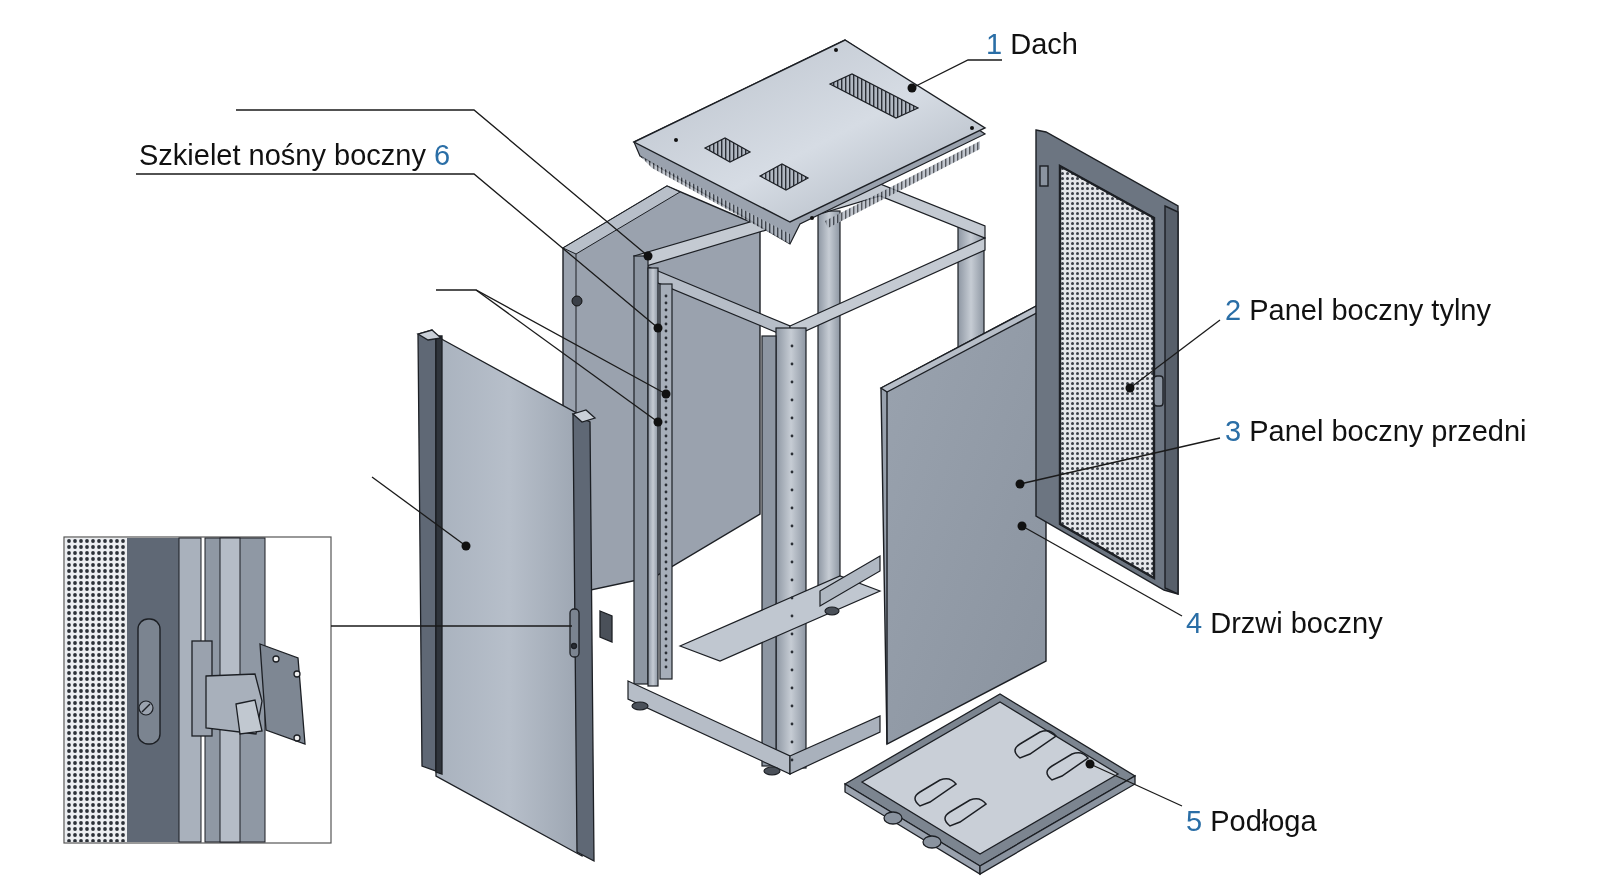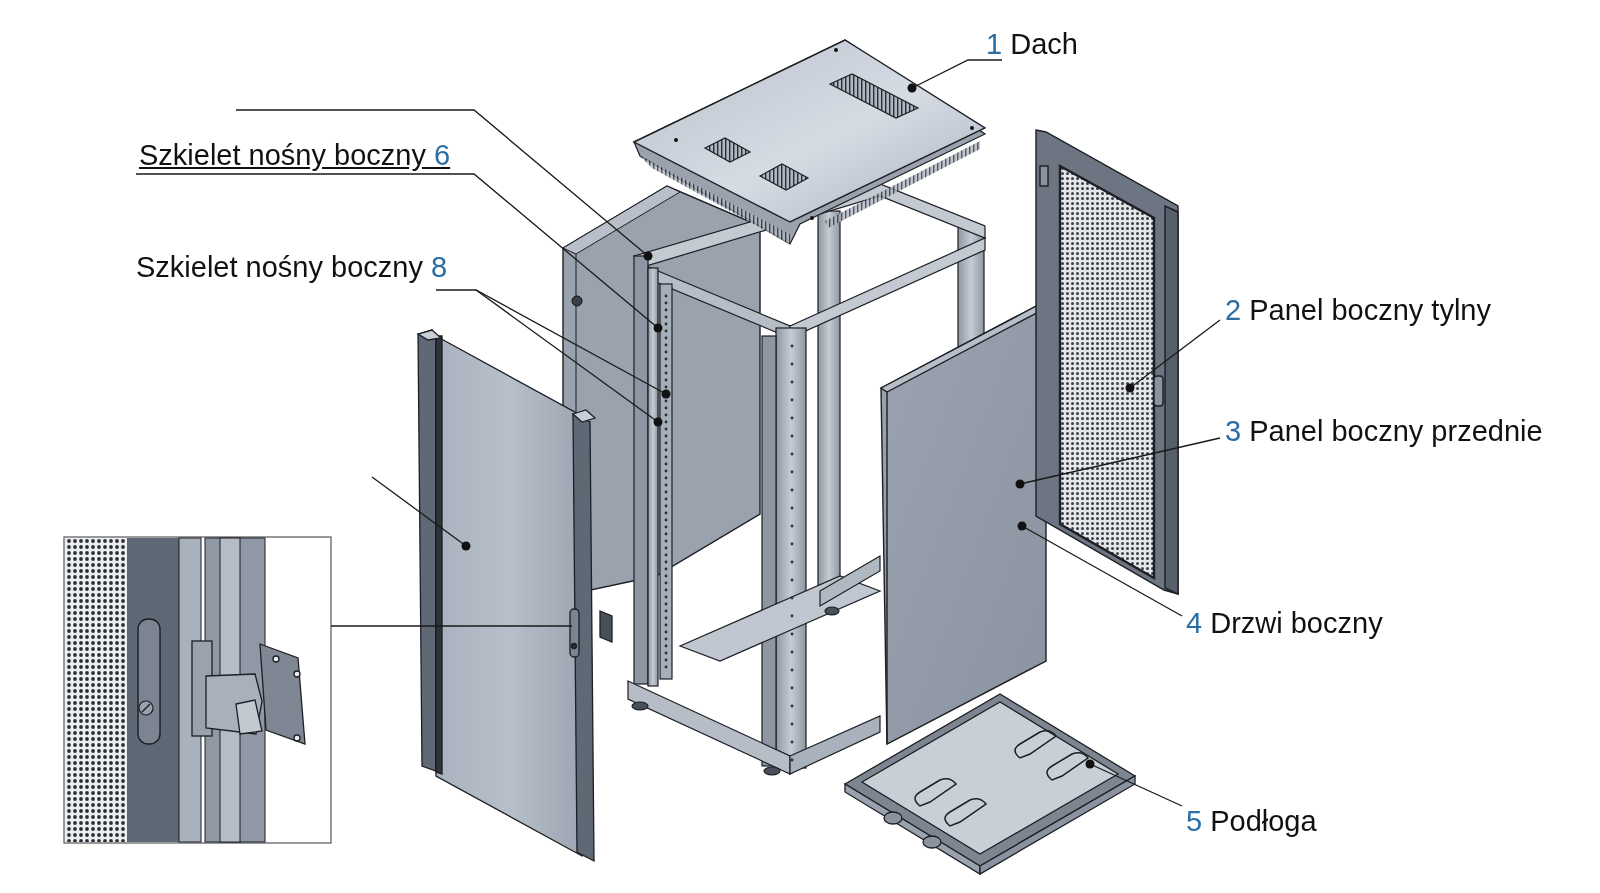--- a/index.html
+++ b/index.html
@@ -271,35 +271,31 @@
       <circle cx="1022" cy="510" r="4.5"></circle>
       <circle cx="1090" cy="748" r="4.5"></circle>
     </g>
   </svg>
 
   
   <div class="callout" style="left:986px; top:14px;">
     <span class="num">1</span>
     <span class="txt">Dach</span>
   </div>
-  <div class="callout" style="left:139px; top:125px;text-decoration:underline;">
+  <div class="callout" style="left:139px; top:125px;">
     <span class="txt">Szkielet nośny boczny</span>
     <span class="num">6</span>
-  </div>
-  <div class="callout" style="left:136px; top:237px;">
-    <span class="txt">Szkielet nośny boczny</span>
-    <span class="num">8</span>
   </div>
   <div class="callout" style="left:1225px; top:280px;text-align:center;">
     <span class="num">2</span>
     <span class="txt">Panel boczny tylny</span>
   </div>
   <div class="callout" style="left:1225px; top:401px;">
     <span class="num">3</span>
-    <span class="txt">Panel boczny przednie</span>
+    <span class="txt">Panel boczny przedni</span>
   </div>
   <div class="callout" style="left:1186px; top:593px;">
     <span class="num">4</span>
     <span class="txt">Drzwi boczny</span>
   </div>
   <div class="callout" style="left:1186px; top:791px;">
     <span class="num">5</span>
     <span class="txt">Podłoga</span>
   </div>
 </div>

